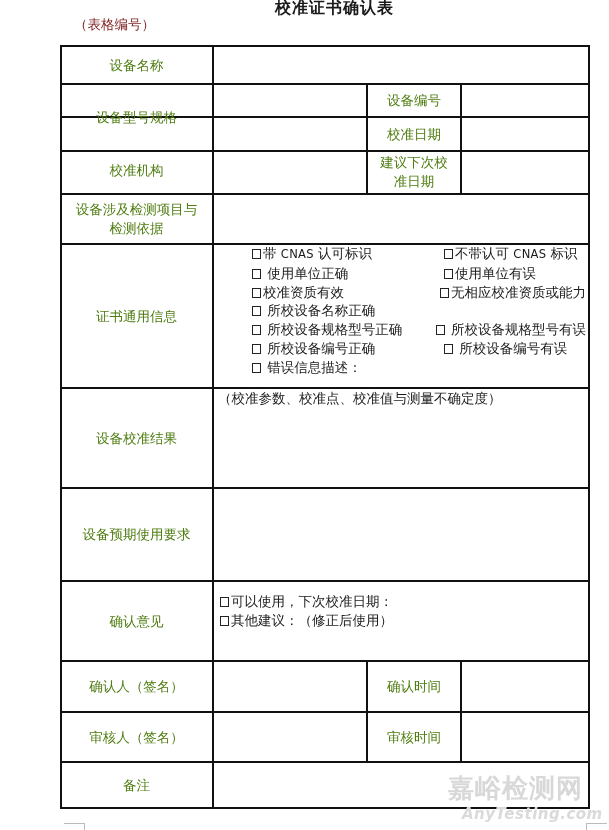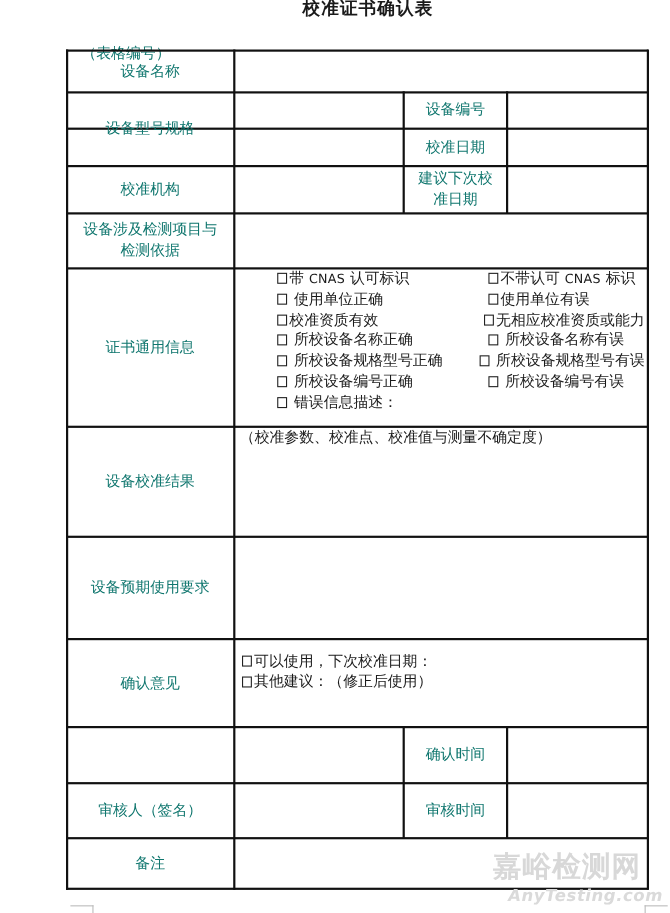--- a/index.html
+++ b/index.html
@@ -7,28 +7,28 @@
     width: 609px; height: 830px; position: relative; overflow: hidden;
     font-family: "DejaVu Sans", "Liberation Sans", sans-serif;
     color: #111;
   }
   .title {
     position: absolute; left: 0; width: 669px; top: -2px;
     text-align: center; font-size: 16px; font-weight: bold; letter-spacing: 1px;
     color: #1a1a1a;
   }
   .form-no {
-    position: absolute; left: 74px; top: 40px; font-size: 13.5px; color: #0f766e;
+    position: absolute; left: 74px; top: 16px; font-size: 13.5px; color: #7f1d1d;
   }
   .grid { position: absolute; left: 0; top: 0; width: 609px; height: 830px; }
   .line-h { position: absolute; height: 1.6px; background: #111; }
   .line-v { position: absolute; width: 1.6px; background: #111; }
   .cell {
     position: absolute; display: flex; align-items: center; justify-content: center;
-    text-align: center; font-size: 13.5px; line-height: 18px; color: #0f766e;
+    text-align: center; font-size: 13.5px; line-height: 18px; color: #4d7c0f;
   }
   .content-cell {
     position: absolute; font-size: 13.5px; line-height: 18.8px; color: #1a1a1a;
   }
   .chk-row { display: flex; white-space: nowrap; margin-left: 32px; }
   .chk-col { width: 192px; }
   .box {
     display: inline-block; width: 9px; height: 10px; border: 1.2px solid #222;
     vertical-align: -1px; margin-right: 2px; box-sizing: border-box;
   }
@@ -78,21 +78,21 @@
 
   <div class="cell" style="left:61px;top:84px;width:151px;height:32px;margin-top:17px;">设备型号规格</div>
   <div class="cell" style="left:214px;top:84px;width:152px;height:32px;"></div>
   <div class="cell" style="left:368px;top:84px;width:92px;height:32px;">设备编号</div>
   <div class="cell" style="left:462px;top:84px;width:126px;height:32px;"></div>
 
   <div class="cell" style="left:214px;top:117px;width:152px;height:33px;"></div>
   <div class="cell" style="left:368px;top:117px;width:92px;height:33px;">校准日期</div>
   <div class="cell" style="left:462px;top:117px;width:126px;height:33px;"></div>
 
-  <div class="cell" style="left:61px;top:151px;width:151px;height:42px;">校准机构</div>
+  <div class="cell" style="left:61px;top:151px;width:151px;height:42px;font-family:Liberation Mono, monospace;">校准机构</div>
   <div class="cell" style="left:214px;top:151px;width:152px;height:42px;"></div>
   <div class="cell" style="left:368px;top:151px;width:92px;height:42px;flex-direction:column;line-height:19px;">
     <span>建议下次校</span>
     <span>准日期</span>
   </div>
   <div class="cell" style="left:462px;top:151px;width:126px;height:42px;"></div>
 
   <div class="cell" style="left:61px;top:194px;width:151px;height:49px;flex-direction:column;line-height:19px;">
     <span>设备涉及检测项目与</span>
     <span>检测依据</span>
@@ -108,21 +108,20 @@
     <div class="chk-row">
       <div class="chk-col"><span class="box"></span><span> 使用单位正确</span></div>
       <div><span class="box"></span><span>使用单位有误</span></div>
     </div>
     <div class="chk-row">
       <div class="chk-col"><span class="box"></span><span>校准资质有效</span></div>
       <div style="margin-left:-3px;"><span class="box"></span><span>无相应校准资质或能力</span></div>
     </div>
     <div class="chk-row">
       <div class="chk-col"><span class="box"></span><span> 所校设备名称正确</span></div>
-      <div><span class="box"></span><span> 所校设备名称有误</span></div>
     </div>
     <div class="chk-row">
       <div class="chk-col"><span class="box"></span><span> 所校设备规格型号正确</span></div>
       <div><span class="box"></span><span> 所校设备规格型号有误</span></div>
     </div>
     <div class="chk-row">
       <div class="chk-col"><span class="box"></span><span> 所校设备编号正确</span></div>
       <div><span class="box"></span><span> 所校设备编号有误</span></div>
     </div>
     <div class="chk-row">
@@ -137,20 +136,21 @@
 
   <div class="cell" style="left:61px;top:488px;width:151px;height:92px;">设备预期使用要求</div>
   <div class="cell" style="left:214px;top:488px;width:374px;height:92px;"></div>
 
   <div class="cell" style="left:61px;top:581px;width:151px;height:79px;">确认意见</div>
   <div class="content-cell" style="left:220px;top:592px;width:366px;line-height:19px;">
     <div><span class="box"></span><span>可以使用，下次校准日期：</span></div>
     <div><span class="box"></span><span>其他建议：（修正后使用）</span></div>
   </div>
 
+  <div class="cell" style="left:61px;top:661px;width:151px;height:50px;">确认人（签名）</div>
   <div class="cell" style="left:214px;top:661px;width:152px;height:50px;"></div>
   <div class="cell" style="left:368px;top:661px;width:92px;height:50px;">确认时间</div>
   <div class="cell" style="left:462px;top:661px;width:126px;height:50px;"></div>
 
   <div class="cell" style="left:61px;top:712px;width:151px;height:49px;">审核人（签名）</div>
   <div class="cell" style="left:214px;top:712px;width:152px;height:49px;"></div>
   <div class="cell" style="left:368px;top:712px;width:92px;height:49px;">审核时间</div>
   <div class="cell" style="left:462px;top:712px;width:126px;height:49px;"></div>
 
   <div class="cell" style="left:61px;top:762px;width:151px;height:45px;">备注</div>

